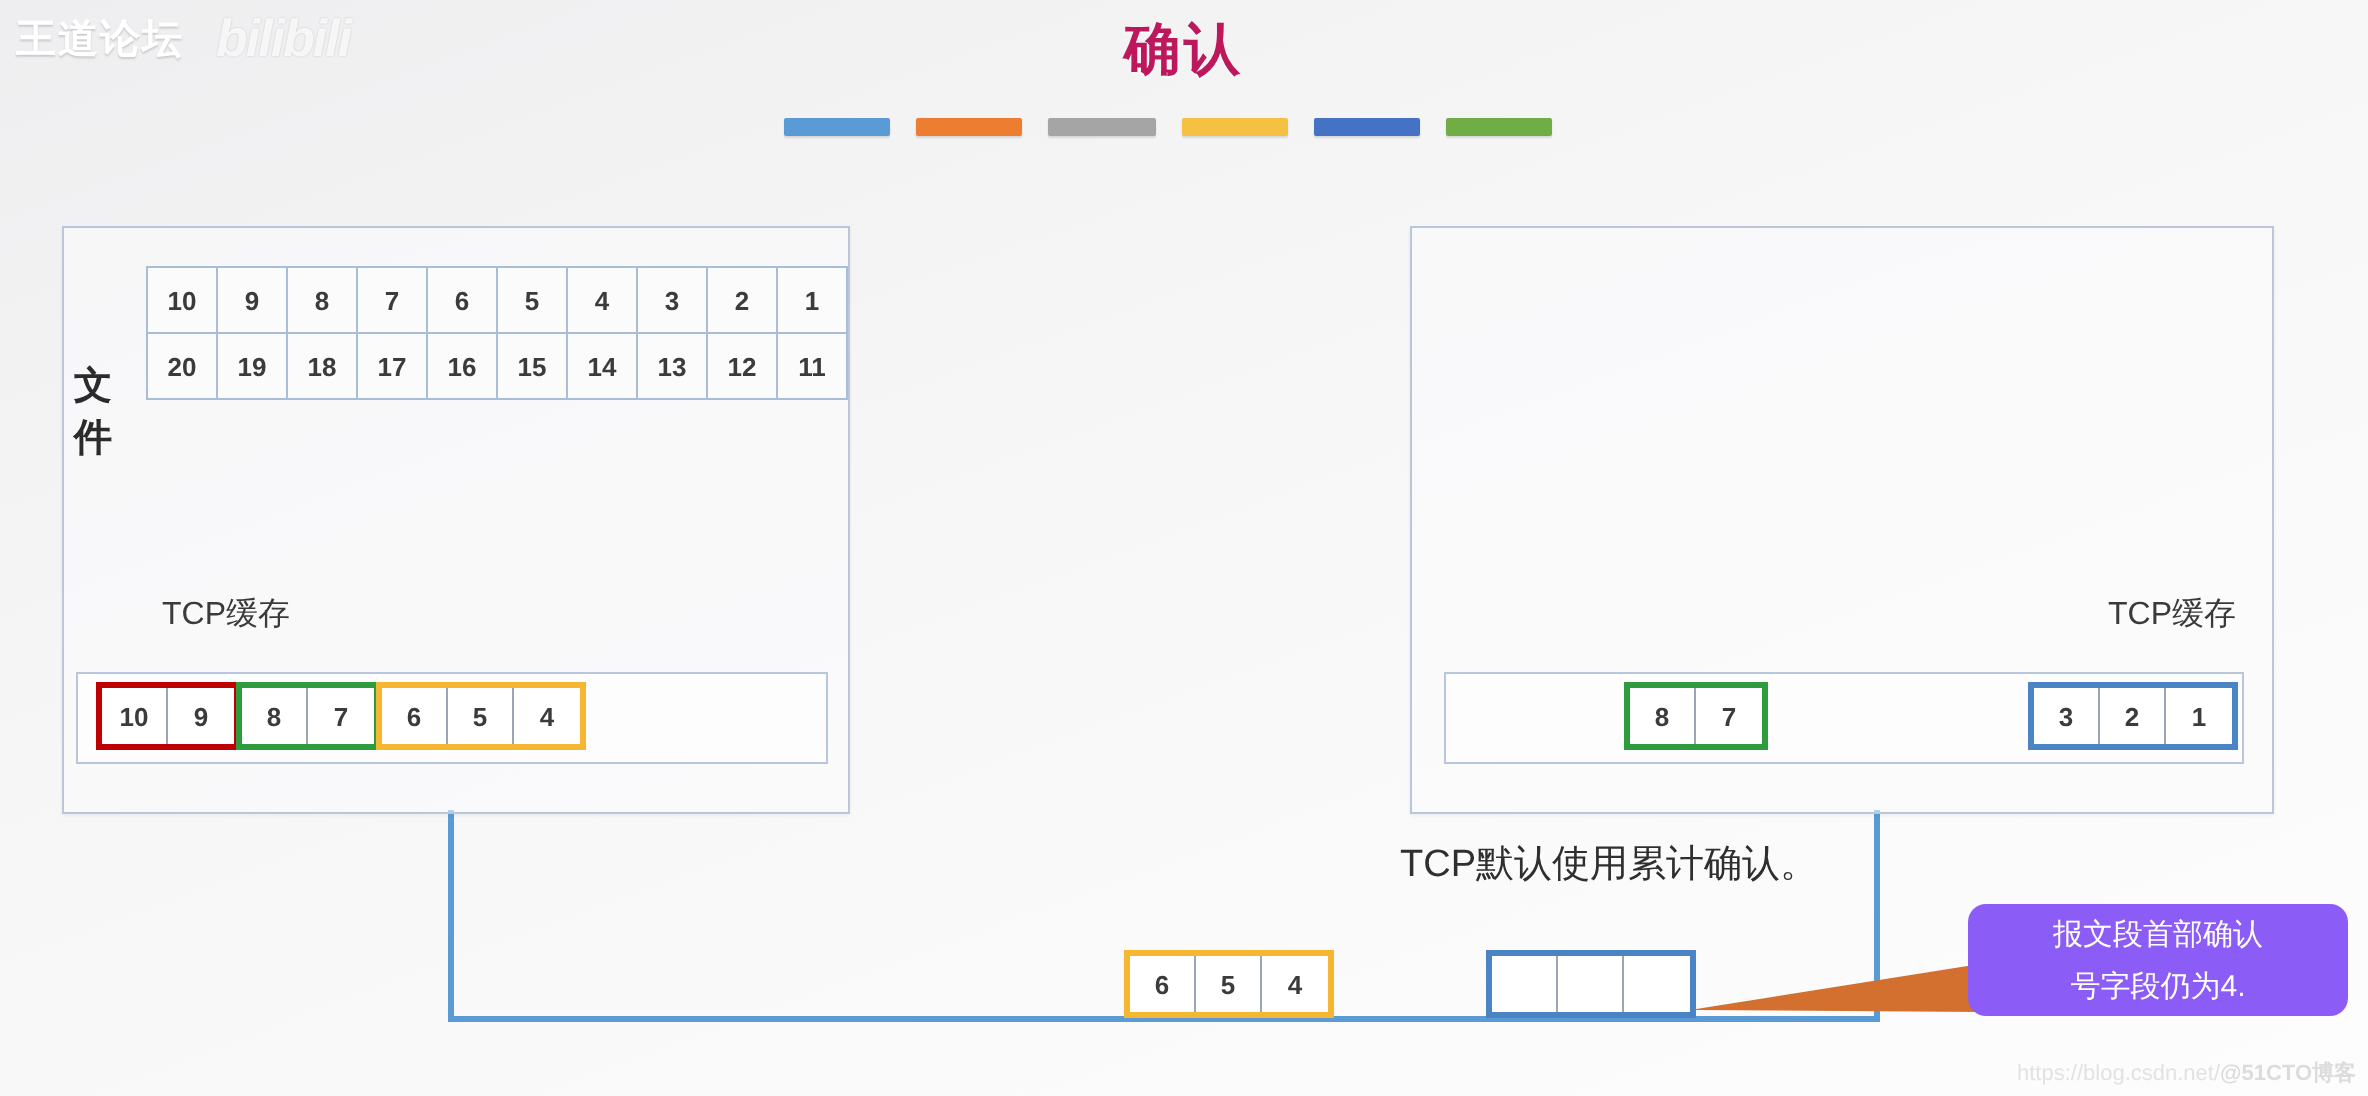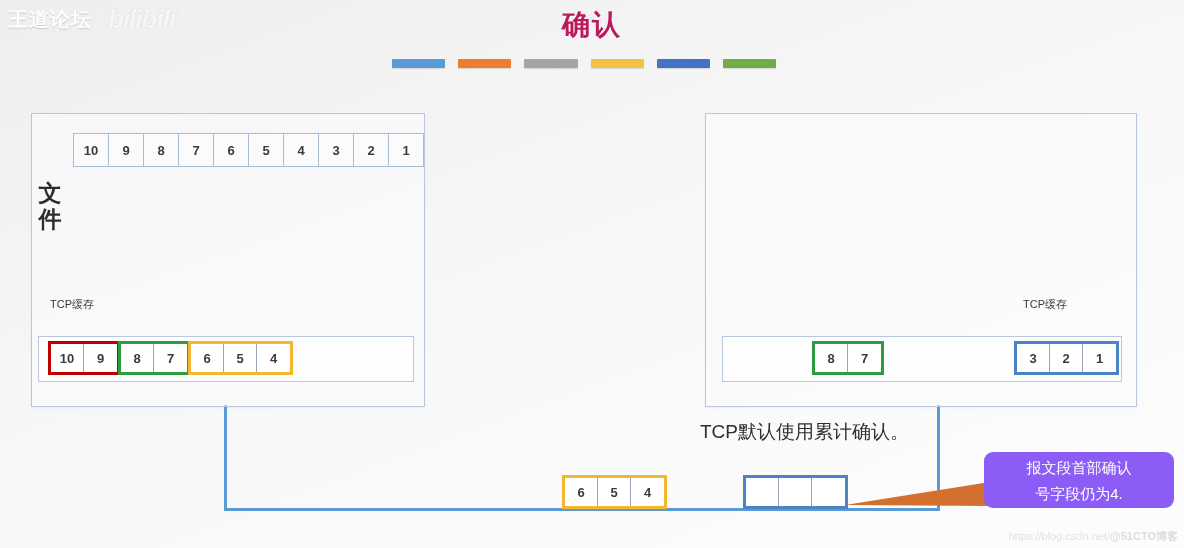--- a/index.html
+++ b/index.html
@@ -87,25 +87,25 @@
     box-shadow: 0 1px 2px rgba(0,0,0,0.05);
   }
   #panel-left  { left: 31px;  top: 113px; width: 392px; height: 292px; }
   #panel-right { left: 705px; top: 113px; width: 430px; height: 292px; }
 
   
   #file-label {
     position: absolute;
     left: 37px; top: 180px;
     width: 26px;
-    font-size: 23px;
+    font-size: 19px;
     line-height: 26px;
     font-weight: bold;
     color: #2b2b2b;
-    text-align: center;
+    text-align: left;
     font-family: "DejaVu Serif", "Liberation Serif", serif;
   }
 
   
   #file-grid {
     position: absolute;
     left: 73px; top: 133px;
     border-left: 1px solid #a8bed8;
     border-top: 1px solid #a8bed8;
     background: #fbfbfb;
@@ -121,22 +121,23 @@
     justify-content: center;
     font-size: 13px;
     font-weight: bold;
     color: #3b3b3b;
     background: #fbfbfb;
   }
 
   
   .buf-caption {
     position: absolute;
-    font-size: 11px;
+    font-size: 16px;
     color: #3a3a3a;
+    margin-left: 31px;
   }
   #cap-left  { left: 50px;  top: 297px; }
   #cap-right { left: 1023px; top: 297px; }
 
   
   .buf-box {
     position: absolute;
     border: 1px solid #b9c7dc;
     background: rgba(255,255,255,0.6);
   }
@@ -239,20 +240,32 @@
       <div class="grid-cell">9</div>
       <div class="grid-cell">8</div>
       <div class="grid-cell">7</div>
       <div class="grid-cell">6</div>
       <div class="grid-cell">5</div>
       <div class="grid-cell">4</div>
       <div class="grid-cell">3</div>
       <div class="grid-cell">2</div>
       <div class="grid-cell">1</div>
     </div>
+    <div class="grid-row">
+      <div class="grid-cell">20</div>
+      <div class="grid-cell">19</div>
+      <div class="grid-cell">18</div>
+      <div class="grid-cell">17</div>
+      <div class="grid-cell">16</div>
+      <div class="grid-cell">15</div>
+      <div class="grid-cell">14</div>
+      <div class="grid-cell">13</div>
+      <div class="grid-cell">12</div>
+      <div class="grid-cell">11</div>
+    </div>
   </div>
 
 <div class="buf-caption" id="cap-left">TCP缓存</div>
 <div class="buf-box" id="buf-left"></div>
 
 <div class="cell-group" id="lg-red" style="left:48px;  top:341px; height:34px; border:3px solid #c00000;">
     <div class="cell">10</div>
     <div class="cell">9</div>
   </div>
 <div class="cell-group" id="lg-green" style="left:118px; top:341px; height:34px; border:3px solid #2e9b3f;">

